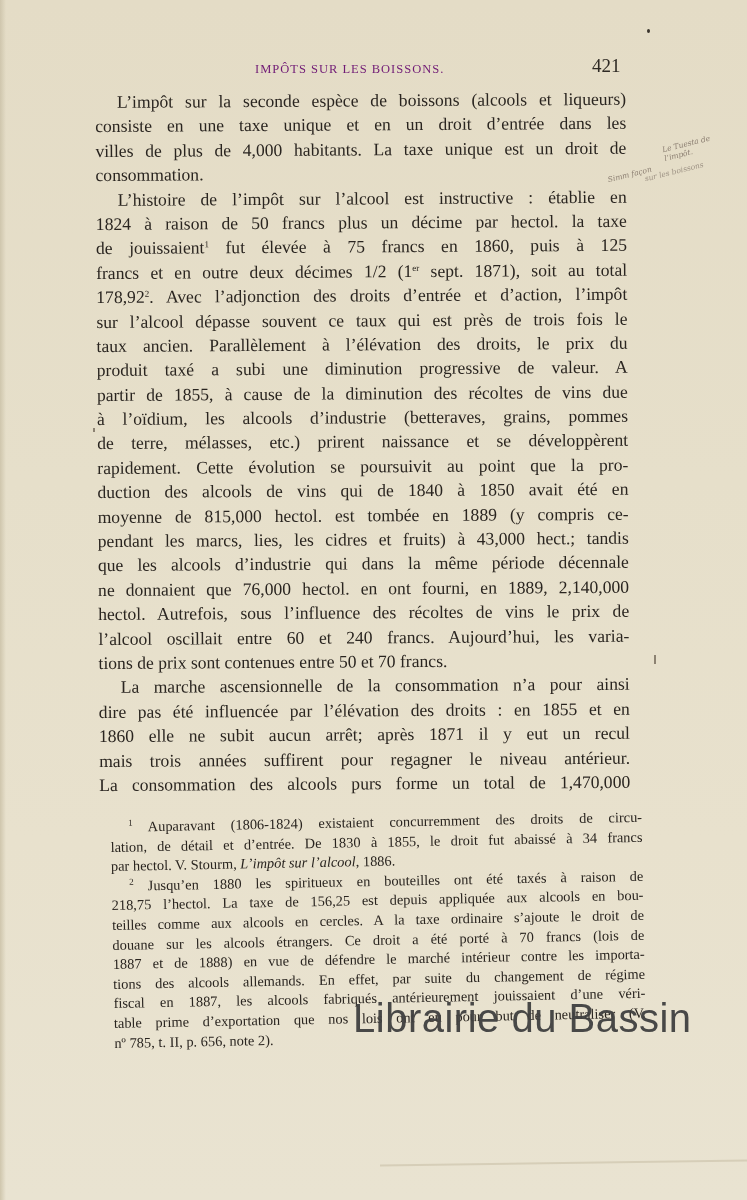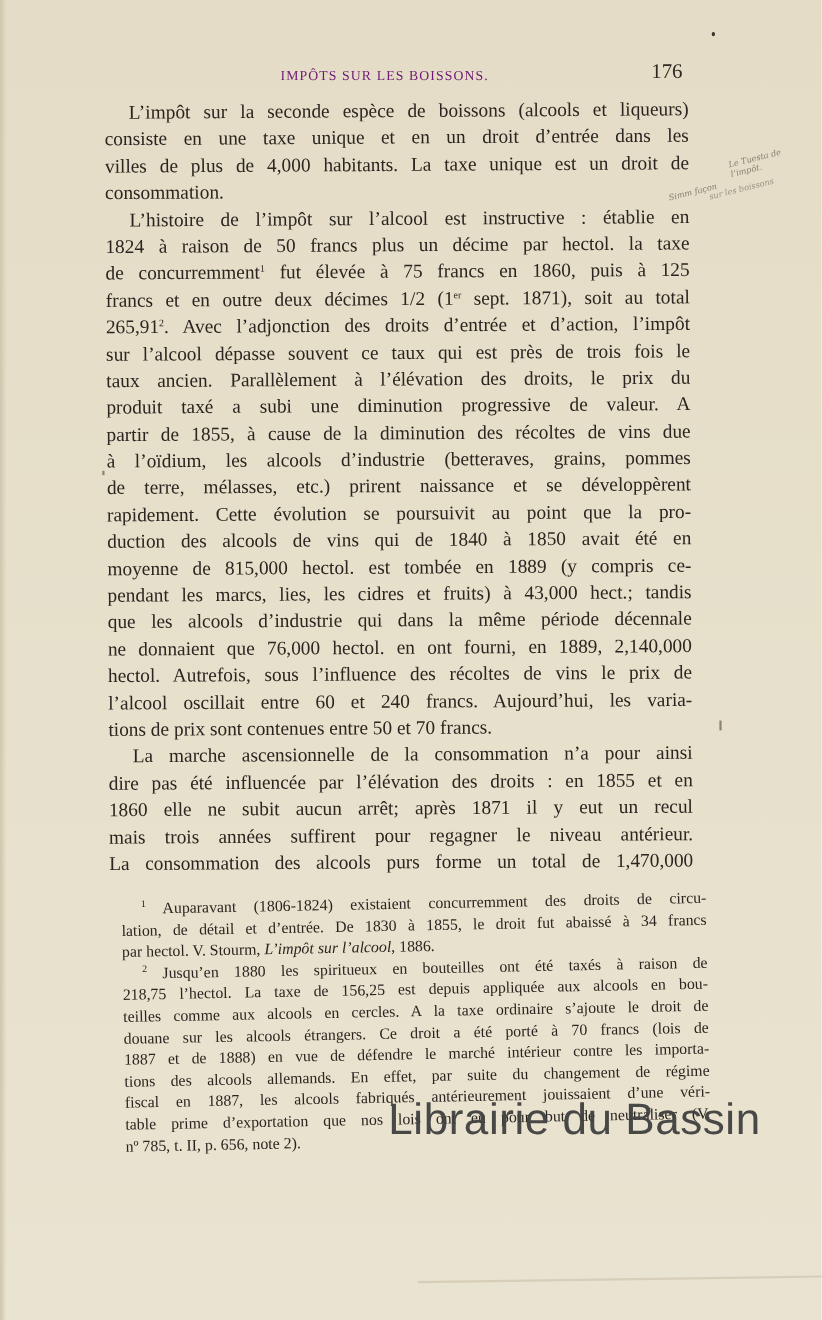--- a/index.html
+++ b/index.html
@@ -124,32 +124,32 @@
       background: #8c8272;
     }
   </style>
 </head>
 <body>
 
 <div class="page-edge-left"></div>
 <div class="page-bottom-edge"></div>
 
 <div class="running-head">IMPÔTS SUR LES BOISSONS.</div>
-<div class="page-number">176</div>
+<div class="page-number">421</div>
 
 <div class="body-text">
   <span class="line indent">L’impôt sur la seconde espèce de boissons (alcools et liqueurs)</span>
   <span class="line">consiste en une taxe unique et en un droit d’entrée dans les</span>
   <span class="line">villes de plus de 4,000 habitants. La taxe unique est un droit de</span>
   <span class="line last">consommation.</span>
   <span class="line indent">L’histoire de l’impôt sur l’alcool est instructive : établie en</span>
   <span class="line">1824 à raison de 50 francs plus un décime par hectol. la taxe</span>
-  <span class="line"><span>de concurremment</span><sup class="fn">1</sup><span> fut élevée à 75 francs en 1860, puis à 125</span></span>
+  <span class="line"><span>de jouissaient</span><sup class="fn">1</sup><span> fut élevée à 75 francs en 1860, puis à 125</span></span>
   <span class="line"><span>francs et en outre deux décimes 1/2 (1</span><sup class="fn">er</sup><span> sept. 1871), soit au total</span></span>
-  <span class="line"><span>265,91</span><sup class="fn">2</sup><span>. Avec l’adjonction des droits d’entrée et d’action, l’impôt</span></span>
+  <span class="line"><span>178,92</span><sup class="fn">2</sup><span>. Avec l’adjonction des droits d’entrée et d’action, l’impôt</span></span>
   <span class="line">sur l’alcool dépasse souvent ce taux qui est près de trois fois le</span>
   <span class="line">taux ancien. Parallèlement à l’élévation des droits, le prix du</span>
   <span class="line">produit taxé a subi une diminution progressive de valeur. A</span>
   <span class="line">partir de 1855, à cause de la diminution des récoltes de vins due</span>
   <span class="line">à l’oïdium, les alcools d’industrie (betteraves, grains, pommes</span>
   <span class="line">de terre, mélasses, etc.) prirent naissance et se développèrent</span>
   <span class="line">rapidement. Cette évolution se poursuivit au point que la pro-</span>
   <span class="line">duction des alcools de vins qui de 1840 à 1850 avait été en</span>
   <span class="line">moyenne de 815,000 hectol. est tombée en 1889 (y compris ce-</span>
   <span class="line">pendant les marcs, lies, les cidres et fruits) à 43,000 hect.; tandis</span>

